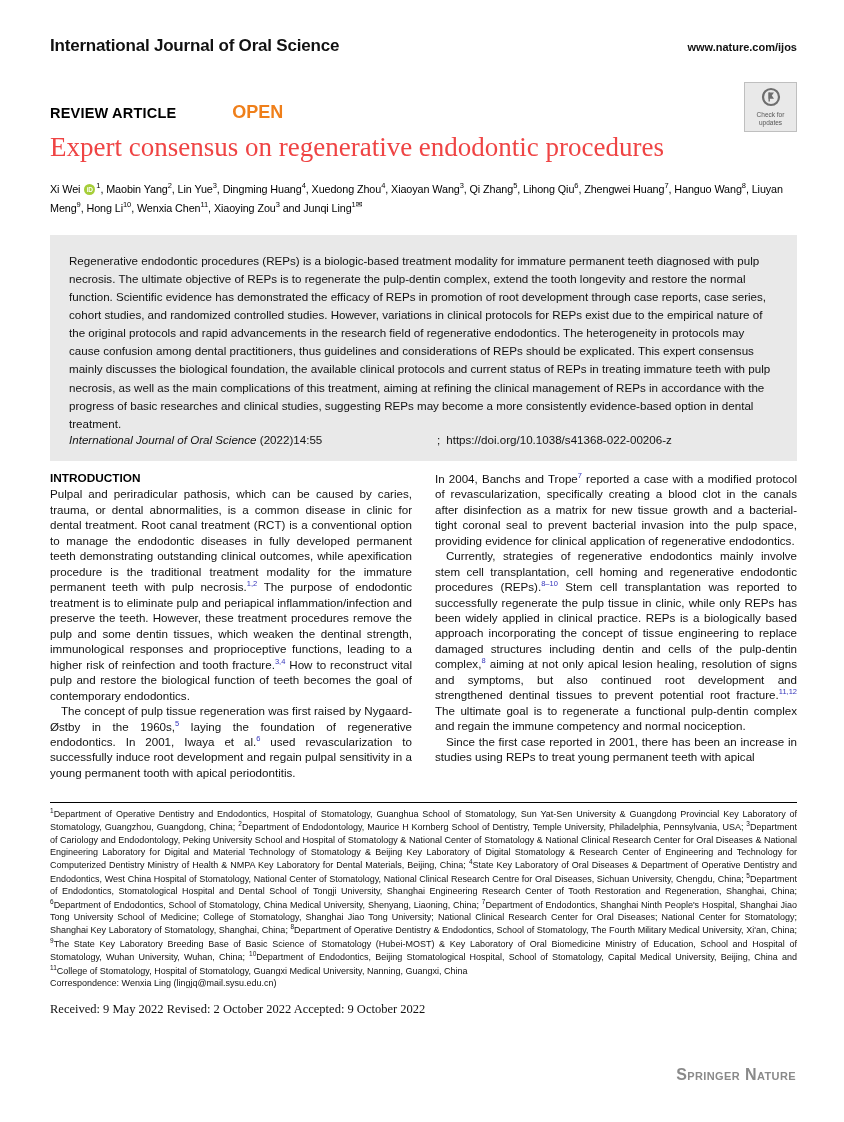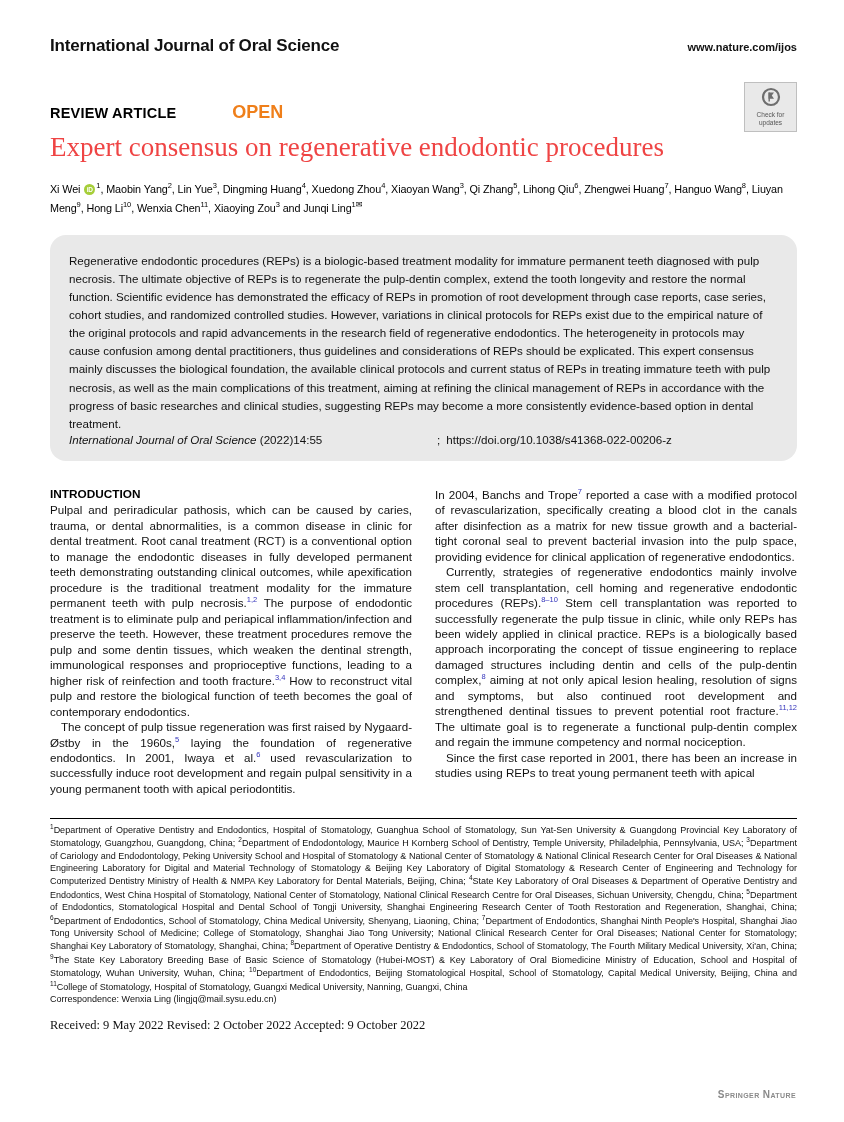--- a/index.html
+++ b/index.html
@@ -35,47 +35,47 @@
   .authors { margin-top:11px; font-size:10.8px; line-height:1.75; color:#000; letter-spacing:-0.1px; max-width:747px; }
   .authors sup { font-size:7.5px; color:#000; }
   .orcid {
     display:inline-block; width:11px; height:11px; border-radius:50%;
     background:#a6ce39; color:#fff; font-size:6.5px; font-weight:700;
     text-align:center; line-height:11px; vertical-align:1px; margin:0 1px;
   }
   sup.env { font-size:8px; }
 
   
-  .abstract-box { margin-top:17px; background:#e9e9e9; padding:17px 19px 15px 19px;border-radius:16px; }
+  .abstract-box { margin-top:17px; background:#e9e9e9; padding:17px 19px 15px 19px; }
   .abstract-text { font-size:11.6px; line-height:1.56; color:#111; margin:0; }
   .citation-row { display:flex; align-items:baseline; margin-top:0; font-size:11.6px; color:#111; }
   .cit-left { width:368px; }
   .cit-journal { font-style:italic; }
   .cit-doi { margin-left:6px; }
 
   
-  .columns { display:flex; gap:23px; margin-top:26px; height:331px; overflow:hidden; }
+  .columns { display:flex; gap:23px; margin-top:10px; height:331px; overflow:hidden; }
   .col { width:365px; font-size:11.6px; line-height:1.335; text-align:justify; color:#111; }
   .col p { margin:0; }
   .col p.indent { text-indent:11px; }
   .section-heading { font-size:11.8px; font-weight:700; margin:0; color:#000; }
   .col sup { color:#3333bb; font-size:7.5px; }
 
   
   .rule { border:none; border-top:1px solid #000; margin:0 0 4px 0; }
   .footnotes { font-size:9px; line-height:1.38; text-align:justify; color:#111; }
   .footnotes p { margin:0; }
   .footnotes sup { font-size:6.5px; color:#111; }
   .dates { font-family:"Liberation Serif", serif; font-size:12.5px; line-height:1.25; margin-top:13px; color:#111; }
   .dates p { margin:0; }
 
   
   .footer {
-    position:absolute; right:48px; bottom:22px;
-    font-variant:small-caps; font-weight:700; font-size:10px;
+    position:absolute; right:48px; bottom:38px;
+    font-variant:small-caps; font-weight:700; font-size:16px;
     letter-spacing:0.4px; color:#8a8a8a;
   }
 </style>
 </head>
 <body>
 
 <div class="page">
   <div class="content">
 
     <div class="header-row">

